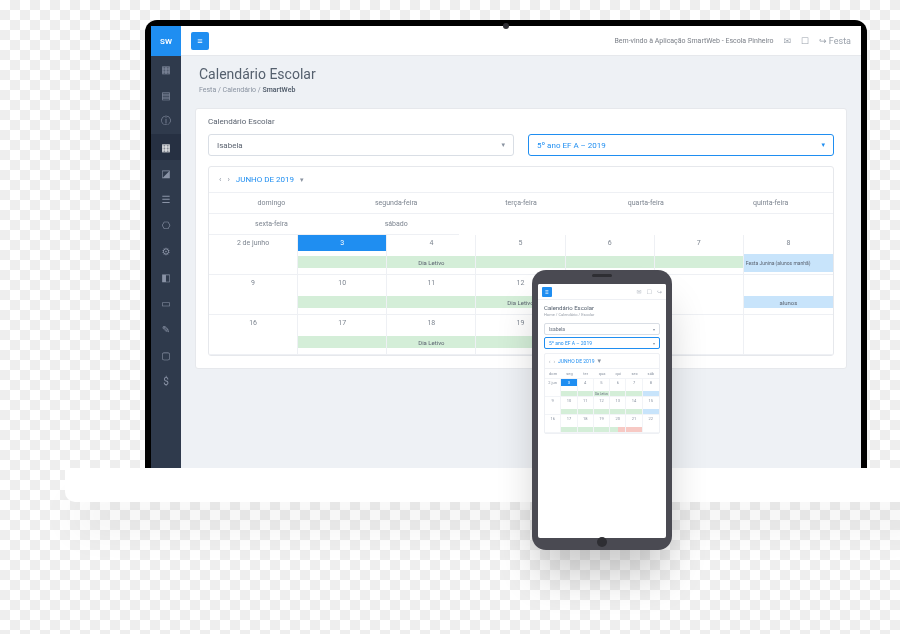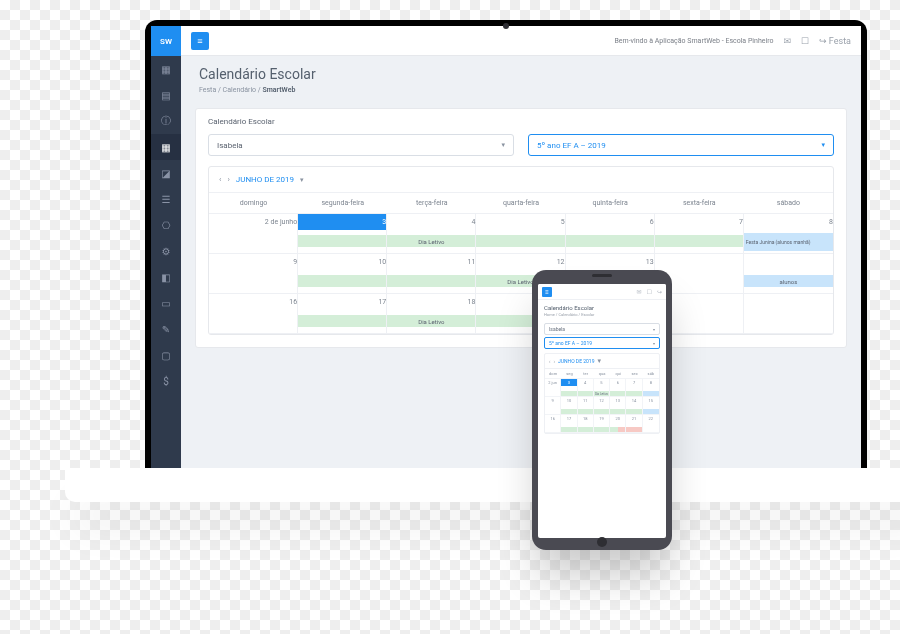--- a/index.html
+++ b/index.html
@@ -58,28 +58,28 @@
   .sel{flex:1;border:1px solid #d9dee5;border-radius:3px;height:22px;
     display:flex;align-items:center;justify-content:space-between;
     padding:0 8px;font-size:8px;color:#5b6370;}
   .sel.blue{border-color:#1f8ef1;color:#1f8ef1;}
   .caret{font-size:7px;color:#8a93a1;}
   .sel.blue .caret{color:#1f8ef1;}
   .inner{margin:0 12px 12px;border:1px solid #e6e8ec;border-radius:3px;}
   .cal-nav{display:flex;align-items:center;gap:6px;padding:8px 10px;font-size:8px;
     color:#1f8ef1;border-bottom:1px solid #eef0f4;}
   .cal-nav .nv{color:#8a93a1;font-size:8px;}
-  .grid7{display:grid;grid-template-columns:repeat(7,1fr);}
+  .grid7{display:grid;grid-template-columns:repeat(5,1fr);}
   .dow{font-size:7px;color:#7d8590;text-align:center;padding:6px 0;
     border-bottom:1px solid #eef0f4;}
   .wk{display:grid;grid-template-columns:repeat(7,1fr);}
   .daycell{border-right:1px solid #eef0f4;border-bottom:1px solid #eef0f4;
     min-height:40px;position:relative;}
   .daycell:last-child{border-right:none;}
-  .daynum{font-size:7px;color:#7d8590;text-align:right;padding:4px 0;}
+  .daynum{font-size:7px;color:#7d8590;text-align:center;padding:4px 0;}
   .daynum.today{background:#1f8ef1;color:#fff;margin:0 0;}
   .band{position:absolute;left:0;right:0;bottom:6px;height:12px;
     font-size:6px;color:#5b6370;display:flex;align-items:center;justify-content:center;}
   .band.green{background:#d4eed8;}
   .band.blue{background:#c8e4fb;}
   .band.pink{background:#f7c9c4;left:auto;right:0;width:50%;}
   
   .phone{position:absolute;left:532px;top:270px;width:140px;height:280px;
     background:#4a4a52;border-radius:14px;padding:6px;
     box-shadow:0 30px 40px -5px rgba(0,0,0,.20);}

